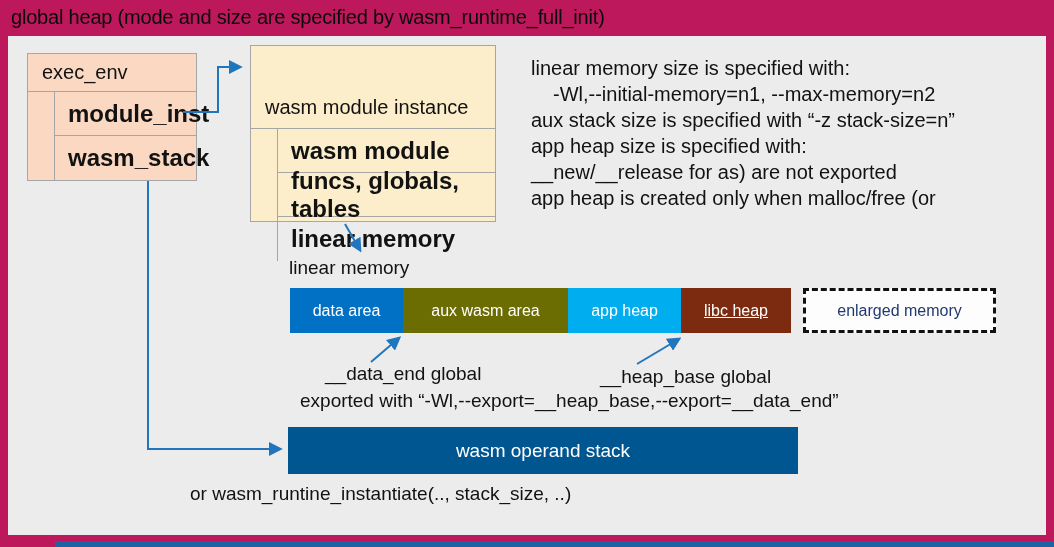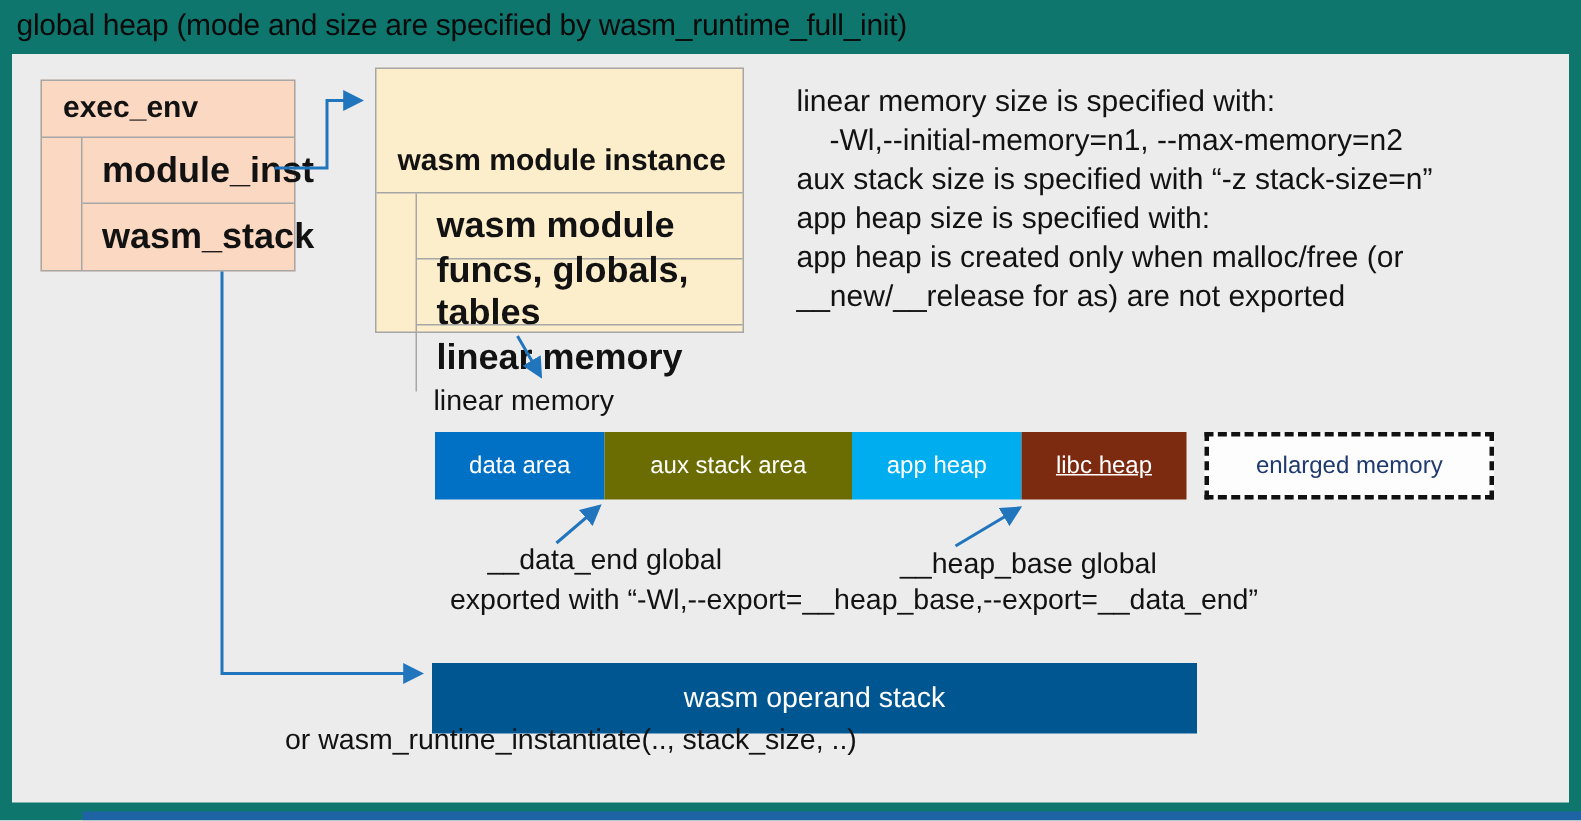--- a/index.html
+++ b/index.html
@@ -1,28 +1,28 @@
 <!DOCTYPE html>
 <html><head>
 <meta charset="utf-8">
 <style>
   html,body{margin:0;padding:0;background:#fff;}
   .canvas{
-    position:relative;width:1054px;height:547px;background:#0f766e;overflow:hidden;
+    position:relative;width:1054px;height:547px;background:#be185d;overflow:hidden;
     font-family:"Liberation Sans", sans-serif;color:#121212;
   }
   .panel{position:absolute;left:8px;top:36px;width:1038px;height:499px;background:#ECECEC;}
   .title{position:absolute;left:11px;top:6px;font-size:20px;letter-spacing:-0.2px;color:#0a0a0a;}
 
   
   .struct-box{position:absolute;border:1px solid #A6A6A6;box-sizing:border-box;}
   .peach{background:#FBD8C2;}
   .cream{background:#FCEECB;}
   .struct-header{display:flex;align-items:center;padding-left:14px;font-size:20px;
-    border-bottom:1px solid #A6A6A6;box-sizing:border-box;font-weight:bold;}
+    border-bottom:1px solid #A6A6A6;box-sizing:border-box;}
   .struct-rows{margin-left:26px;border-left:1px solid #A6A6A6;}
   .struct-row{height:44px;display:flex;align-items:center;padding-left:13px;font-size:24px;
     border-bottom:1px solid #A6A6A6;box-sizing:border-box;font-weight:bold;}
   .struct-row:last-child{border-bottom:none;}
 
   
   .notes{position:absolute;left:531px;top:55px;width:512px;font-size:20px;line-height:26px;}
   .notes .line{white-space:nowrap;}
   .notes .indent{padding-left:22px;}
 
@@ -30,21 +30,21 @@
   .lm-label{position:absolute;left:289px;top:257px;font-size:19px;}
   .membar{position:absolute;left:290px;top:288px;height:45px;display:flex;align-items:stretch;}
   .seg{display:flex;align-items:center;justify-content:center;color:#fff;font-size:16px;
     box-sizing:border-box;white-space:nowrap;}
   .seg-dashed{background:#FDFDFD;border:3px dashed #111;color:#1F3A6E;margin-left:12px;}
 
   .ann{position:absolute;font-size:19px;white-space:nowrap;}
 
   
   .opstack{position:absolute;left:288px;top:427px;width:510px;height:47px;background:#005691;
-    display:flex;align-items:center;justify-content:center;color:#fff;font-size:19px;margin-top:15px;}
+    display:flex;align-items:center;justify-content:center;color:#fff;font-size:19px;}
 
   .bottom-note{position:absolute;left:190px;top:480px;font-size:19px;line-height:27px;}
   .bottom-strip{position:absolute;left:55px;top:541px;width:999px;height:6px;background:#1E63A4;}
 
   svg.overlay{position:absolute;left:0;top:0;width:1054px;height:547px;pointer-events:none;}
 </style>
 </head>
 <body>
 
 <div class="canvas">
@@ -68,28 +68,28 @@
       <div class="struct-row">funcs, globals, tables</div>
       <div class="struct-row">linear memory</div>
     </div>
   </div>
 
   <div class="notes">
     <div class="line">linear memory size is specified with:</div>
     <div class="line indent">-Wl,--initial-memory=n1, --max-memory=n2</div>
     <div class="line">aux stack size is specified with “-z stack-size=n”</div>
     <div class="line">app heap size is specified with:</div>
+    <div class="line">__new/__release for as) are not exported</div>
     <div class="line">app heap is created only when malloc/free (or</div>
-    <div class="line">__new/__release for as) are not exported</div>
   </div>
 
   <div class="lm-label">linear memory</div>
   <div class="membar">
     <div class="seg" style="width: 113px; background: rgb(0, 113, 197);">data area</div>
-    <div class="seg" style="width: 165px; background: rgb(107, 108, 1);">aux stack area</div>
+    <div class="seg" style="width: 165px; background: rgb(107, 108, 1);">aux wasm area</div>
     <div class="seg" style="width: 113px; background: rgb(0, 174, 239);">app heap</div>
     <div class="seg" style="width: 110px; background: rgb(124, 43, 16); text-decoration: underline;">libc heap</div>
     <div class="seg seg-dashed" style="width:193px">enlarged memory</div>
   </div>
 
   <div class="ann" style="left:325px;top:363px;">__data_end global</div>
   <div class="ann" style="left:600px;top:366px;">__heap_base global</div>
   <div class="ann" style="left:300px;top:390px;">exported with “-Wl,--export=__heap_base,--export=__data_end”</div>
 
   <div class="opstack">wasm operand stack</div>

